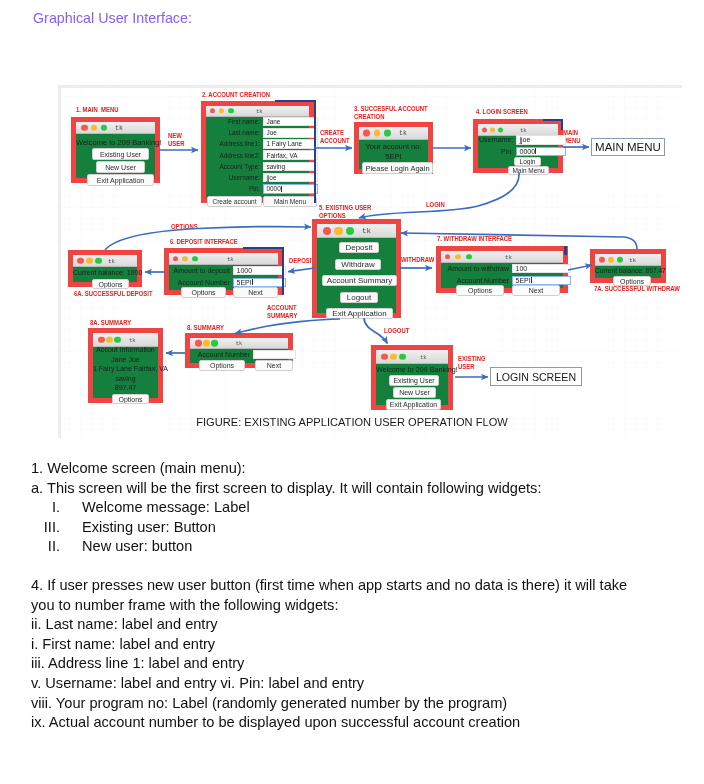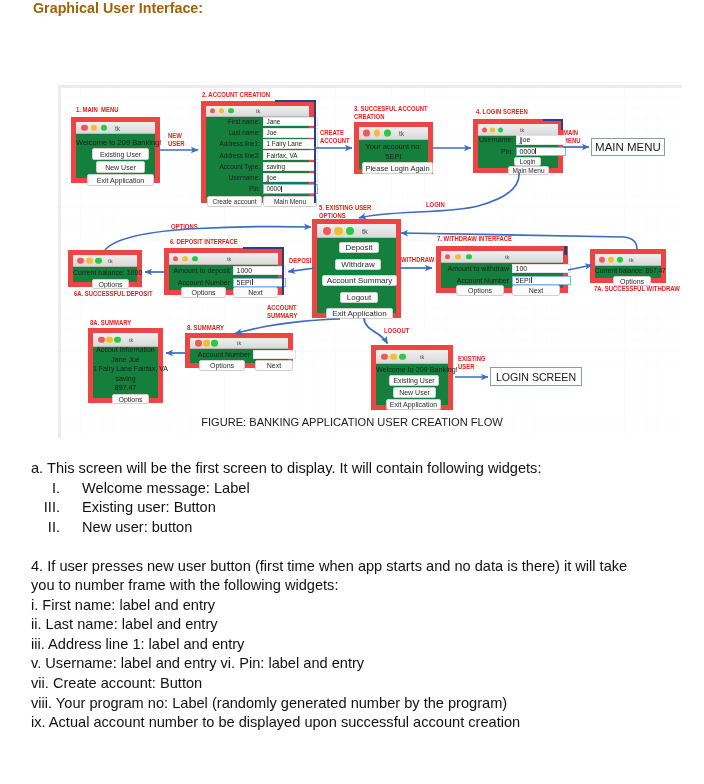--- a/index.html
+++ b/index.html
@@ -1,26 +1,26 @@
 <!DOCTYPE html>
 <html><head>
 <meta charset="utf-8">
 <style>
   html,body{margin:0;padding:0;}
   body{width:704px;height:784px;background:#ffffff;font-family:"Liberation Sans",sans-serif;overflow:hidden;}
   #page{position:relative;width:704px;height:784px;}
-  .heading{position:absolute;left:33px;top:0;font-size:14.3px;font-weight:bold;color:#a16207;letter-spacing:0px;}
+  .heading{position:absolute;left:33px;top:10px;font-size:14.3px;font-weight:normal;color:#8b5cf6;letter-spacing:0px;}
   
   #diagram{position:absolute;left:58px;top:85px;width:624px;height:352px;background:#ffffff;}
   #gridbg{position:absolute;left:0;top:0;width:624px;height:352px;
     background-image:
       repeating-linear-gradient(to right, rgba(120,130,150,0.022) 0 0.5px, rgba(0,0,0,0) 0.5px 11.1px),
       repeating-linear-gradient(to bottom, rgba(120,130,150,0.022) 0 0.5px, rgba(0,0,0,0) 0.5px 11.1px);}
   .win{position:absolute;box-sizing:border-box;background:#15803d;border:5px solid #ef4444;z-index:2;}
-  .titlebar{height:13px;background:linear-gradient(#f0f0f0,#d9d9d9);border-bottom:1px solid #b8b8b8;position:relative;}
+  .titlebar{height:13px;background:linear-gradient(#f0f0f0,#d9d9d9);border-bottom:1px solid #b8b8b8;position:relative;font-family:Liberation Mono, monospace;}
   .dot{position:absolute;border-radius:50%;top:50%;transform:translateY(-50%);width:6.5px;height:6.5px;}
   .dot.r{background:#f4594f;}
   .dot.y{background:#f9bb2e;}
   .dot.g{background:#28ca41;}
   .tk{position:absolute;left:50%;top:50%;transform:translate(-50%,-50%);font-size:5.5px;color:#4a4a4a;}
   .lbl{position:absolute;color:#ea1d1c;font-weight:bold;font-size:7.6px;letter-spacing:0px;line-height:7.9px;white-space:pre;transform:scaleX(0.78);transform-origin:left top;}
   .alb{position:absolute;color:#ea1d1c;font-weight:bold;font-size:7.6px;letter-spacing:0px;line-height:7.9px;white-space:pre;transform:scaleX(0.78);transform-origin:left top;}
   .boxtxt{position:absolute;box-sizing:border-box;border:1px solid #8d9aaa;background:#fff;display:flex;align-items:center;justify-content:center;font-size:13.5px;color:#1a1a1a;}
   .body-text{position:absolute;font-size:14.6px;color:#111;line-height:19.55px;}
   .numrow{display:flex;}
@@ -316,39 +316,39 @@
     <div class="alb" style="left:368px;top:116px;">LOGIN</div>
     <div class="alb" style="left:113px;top:138px;">OPTIONS</div>
     <div class="alb" style="left:231px;top:172px;">DEPOSIT</div>
     <div class="alb" style="left:343px;top:171px;">WITHDRAW</div>
     <div class="alb" style="left:209px;top:219px;">ACCOUNT
 SUMMARY</div>
     <div class="alb" style="left:326px;top:242px;">LOGOUT</div>
     <div class="alb" style="left:400px;top:270px;">EXISTING
 USER</div>
   </div>
-  <div class="figcap" style="position:absolute;left:0;right:0;top:416px;text-align:center;font-size:11.1px;font-weight:400;color:#1a1a1a;">FIGURE: BANKING APPLICATION USER CREATION FLOW</div>
+  <div class="figcap" style="position:absolute;left:0;right:0;top:416px;text-align:center;font-size:11.1px;font-weight:400;color:#1a1a1a;">FIGURE: EXISTING APPLICATION USER OPERATION FLOW</div>
   <div id="bodytext" class="body-text" style="left:31px;top:459px;width:665px;">
+      <div>1. Welcome screen (main menu):</div>
       <div>a. This screen will be the first screen to display. It will contain following widgets:</div>
       <div class="numrow">
         <span class="num">I.</span>
         <span>Welcome message: Label</span>
       </div>
       <div class="numrow">
         <span class="num">III.</span>
         <span>Existing user: Button</span>
       </div>
       <div class="numrow">
         <span class="num">II.</span>
         <span>New user: button</span>
       </div>
       <div>&nbsp;</div>
       <div>4. If user presses new user button (first time when app starts and no data is there) it will take</div>
       <div>you to number frame with the following widgets:</div>
+      <div>ii. Last name: label and entry</div>
       <div>i. First name: label and entry</div>
-      <div>ii. Last name: label and entry</div>
       <div>iii. Address line 1: label and entry</div>
       <div>v. Username: label and entry vi. Pin: label and entry</div>
-      <div>vii. Create account: Button</div>
       <div>viii. Your program no: Label (randomly generated number by the program)</div>
       <div>ix. Actual account number to be displayed upon successful account creation</div>
     </div>
 </div>
 
 </body></html>

